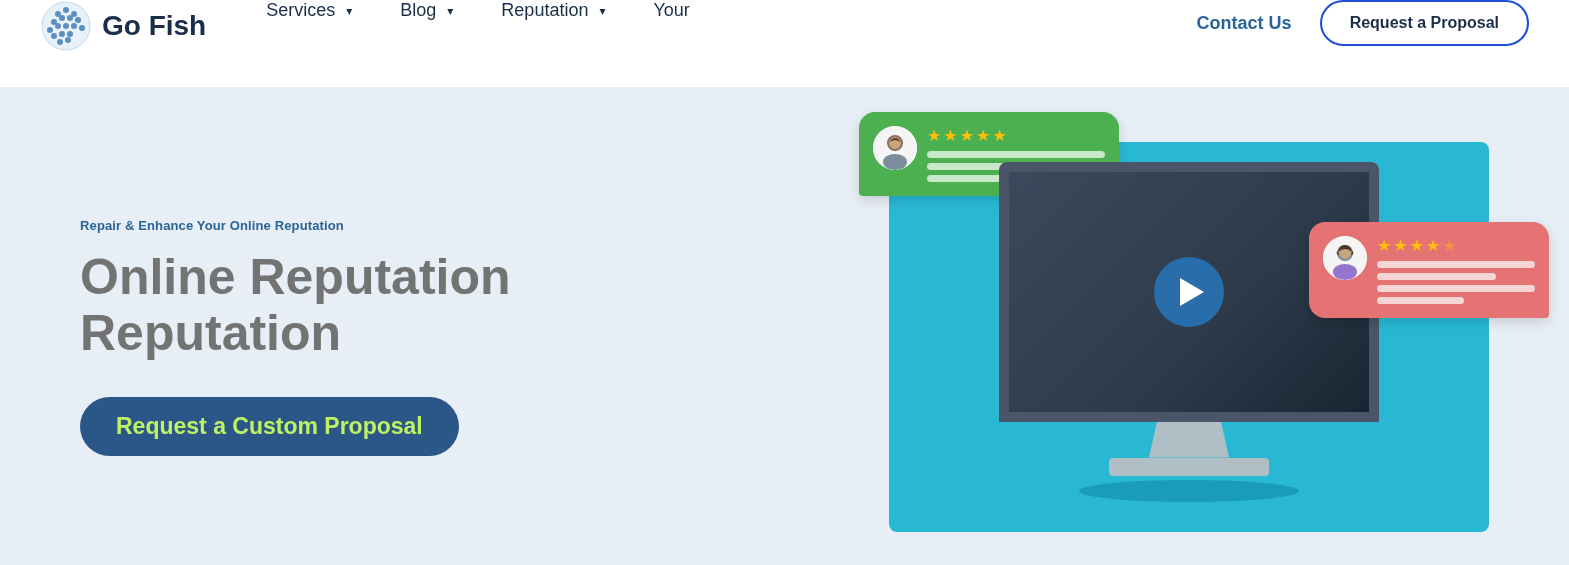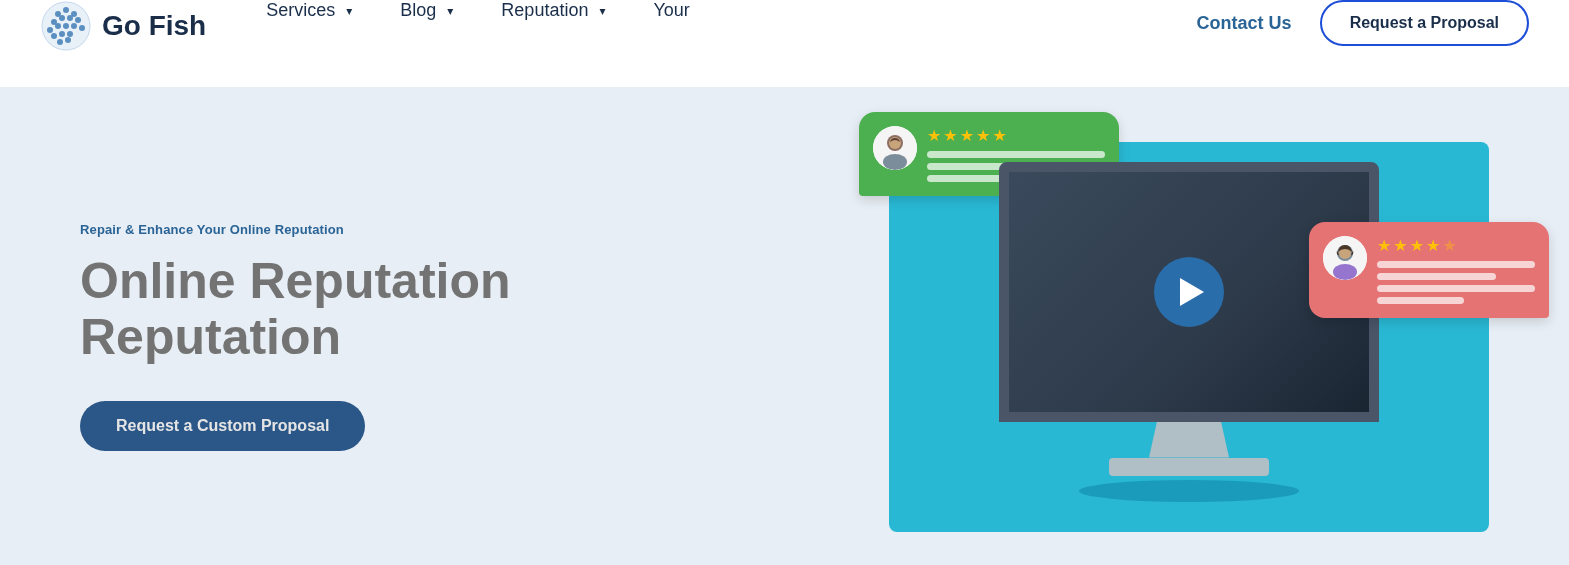--- a/index.html
+++ b/index.html
@@ -100,23 +100,23 @@
       font-size: 50px;
       font-weight: 800;
       color: #737373;
       line-height: 1.12;
       margin-bottom: 36px;
     }
     .hero-cta {
       display: inline-block;
       padding: 16px 36px;
       background: #2a5788;
-      color: #e5e5e5;
+      color: #bef264;
       border-radius: 32px;
-      font-size: 16px;
+      font-size: 23px;
       font-weight: 600;
       cursor: pointer;
       border: none;
       text-decoration: none;
     }
     .hero-image-area {
       flex: 1;
       display: flex;
       justify-content: flex-end;
       align-items: center;

